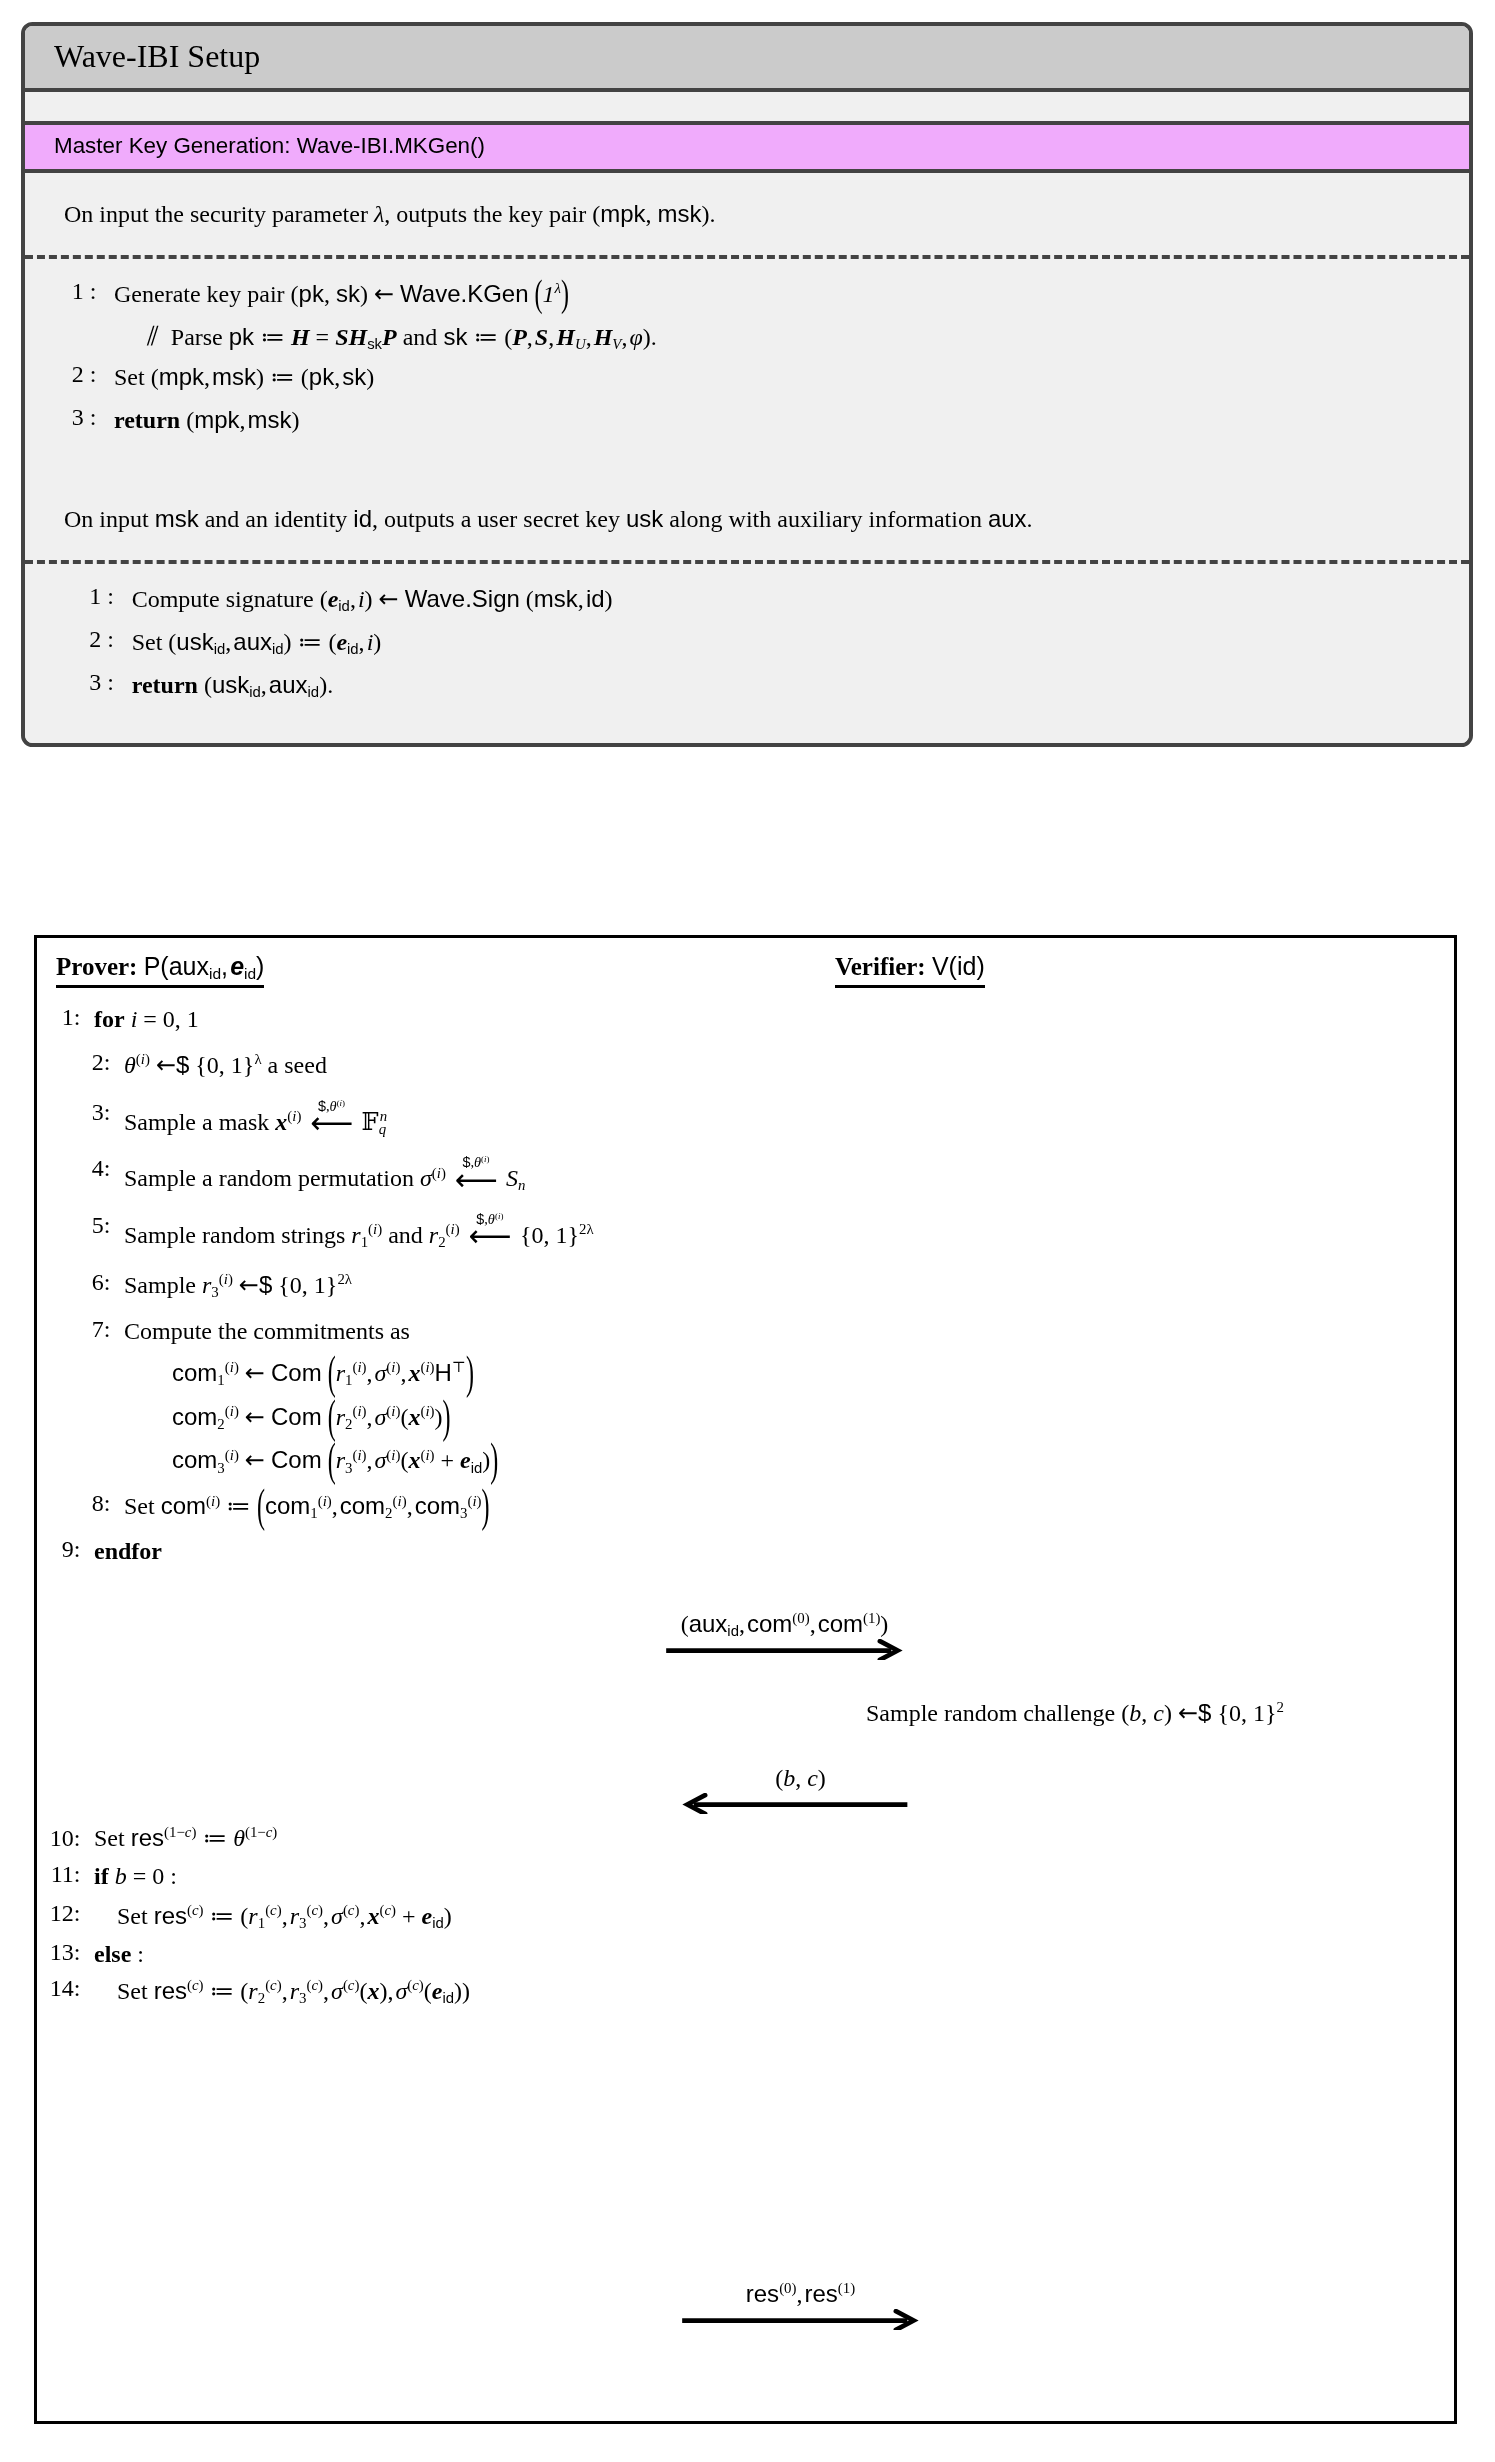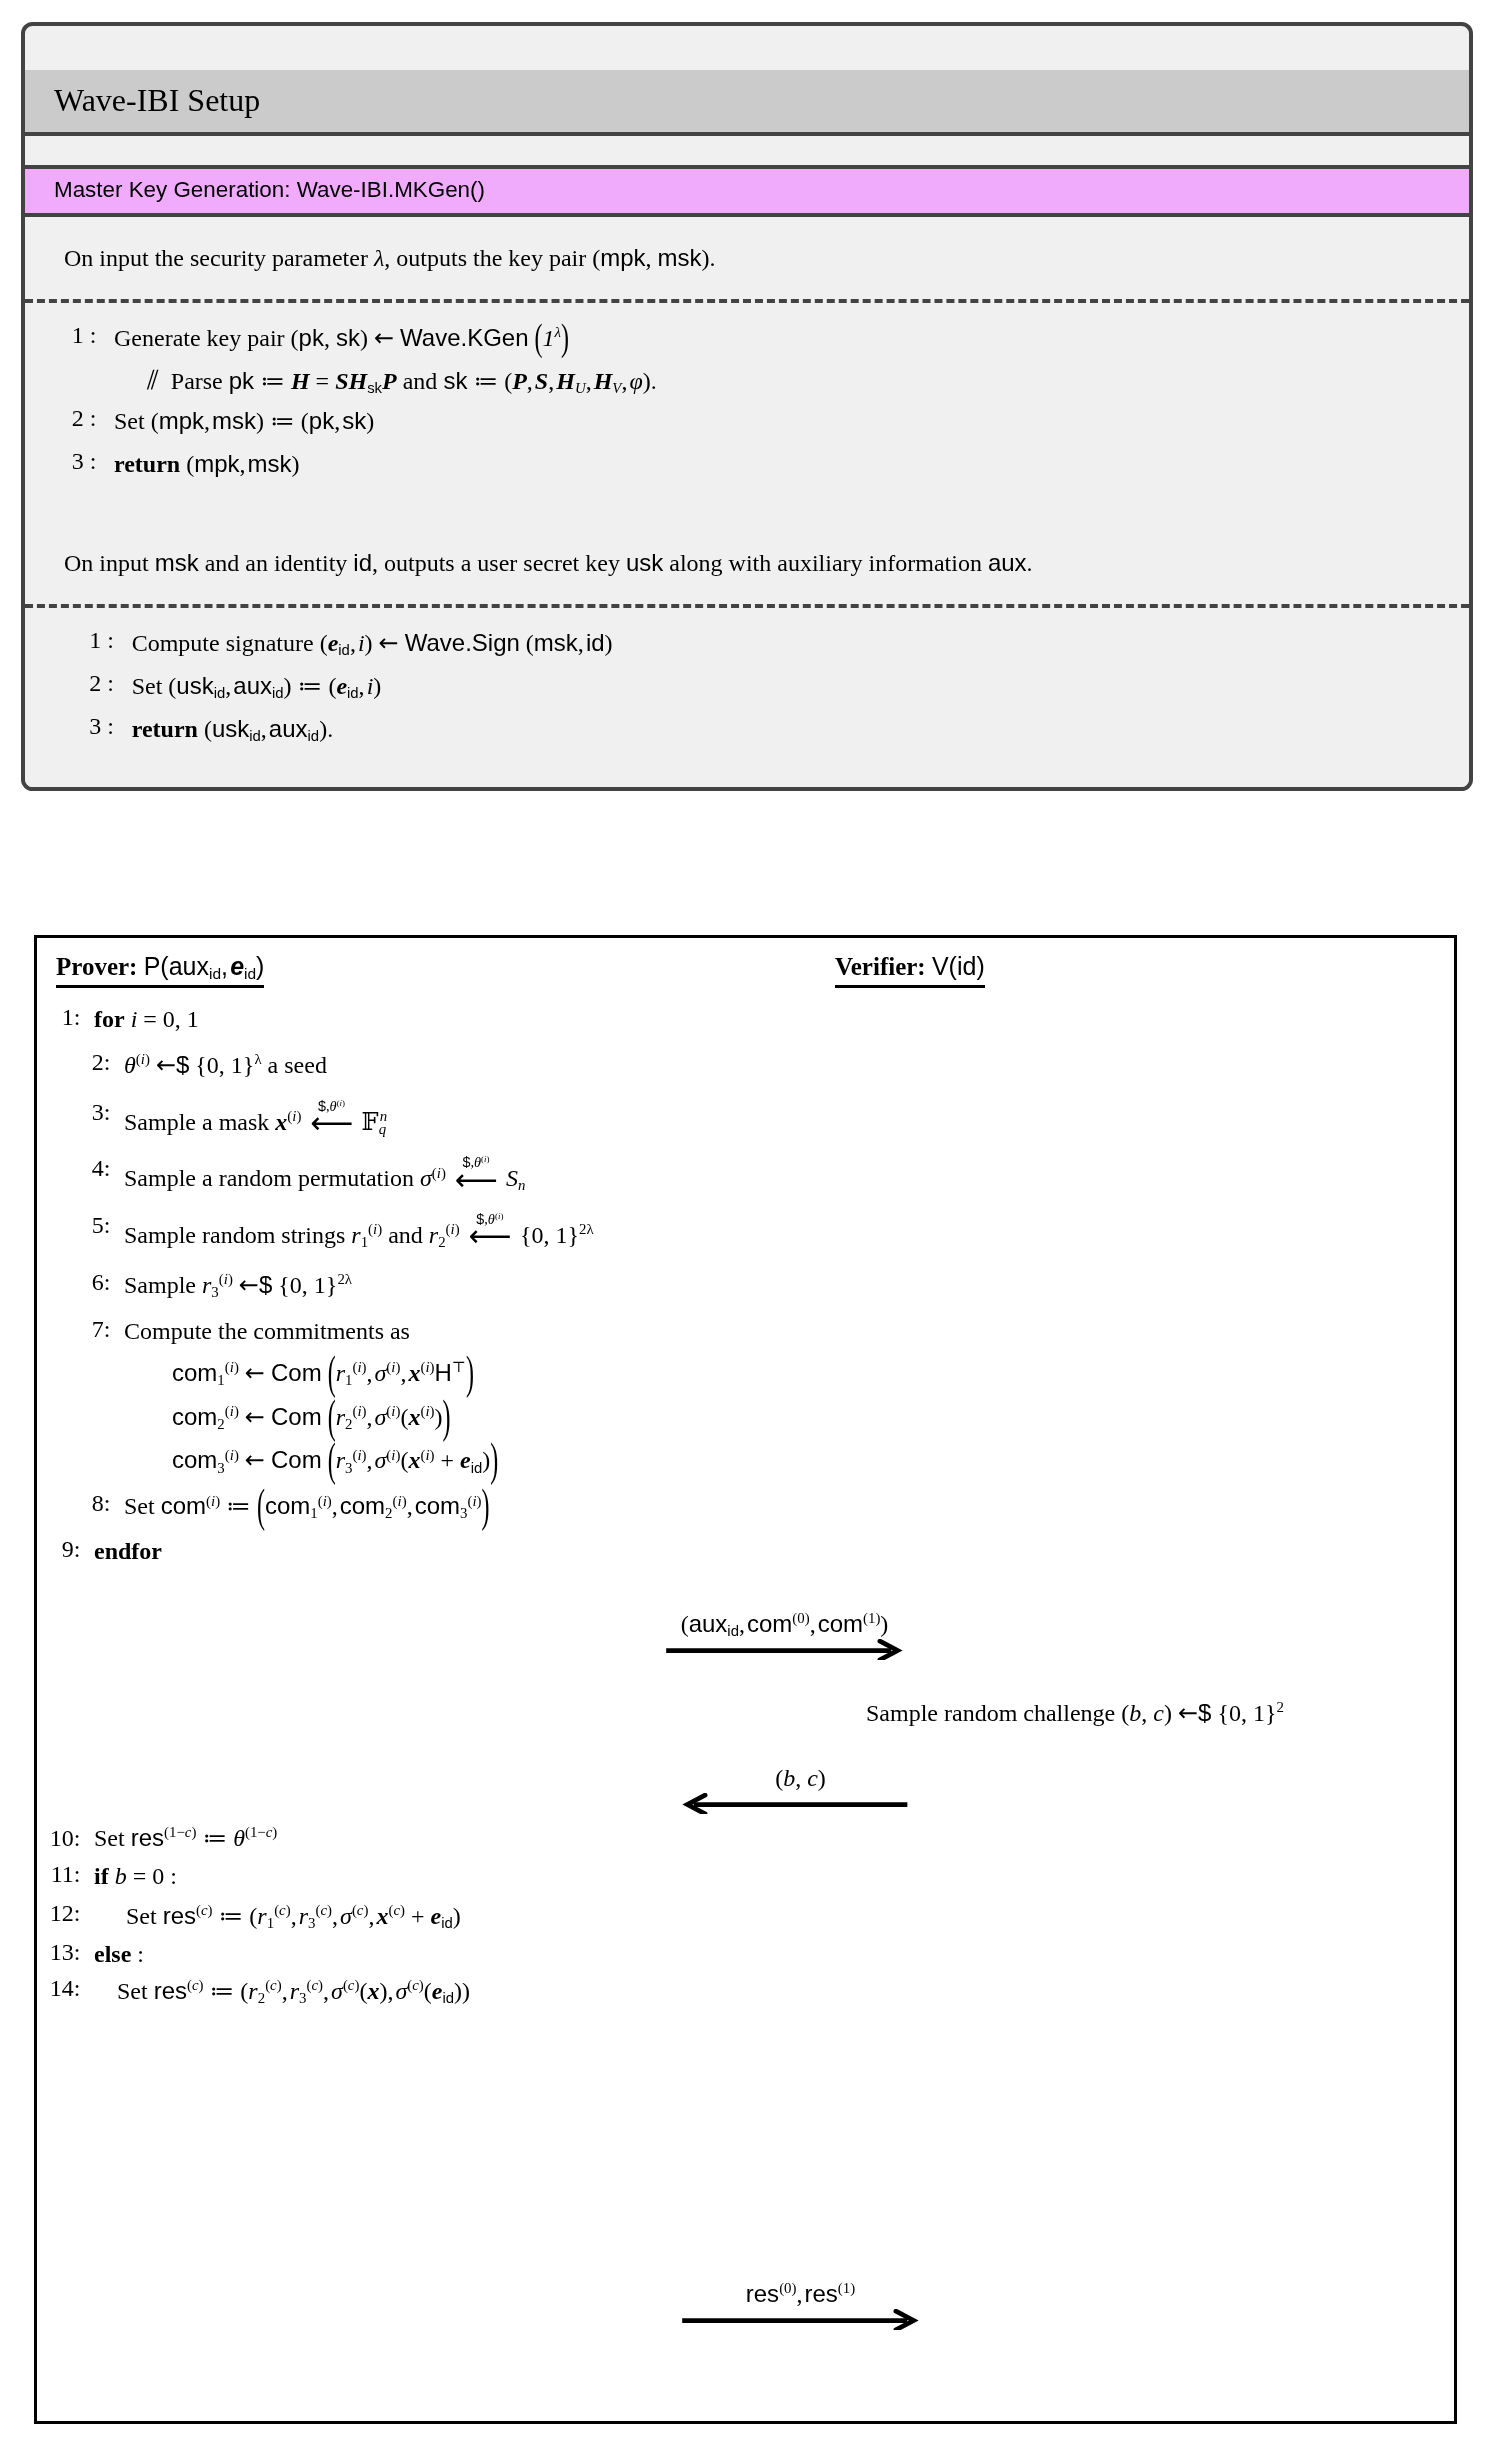--- a/index.html
+++ b/index.html
@@ -28,21 +28,20 @@
   
   #setup-box{
     position:absolute;left:21px;top:22px;width:1452px;
     border:4.7px solid #434343;border-radius:11.5px;overflow:hidden;
     box-sizing:border-box;background:#f0f0f0;
   }
   .setup-title{
     background:#cbcbcb;padding:13.6px 0 14.6px 29px;
     font-size:32px;line-height:1.05;
     border-bottom:4.7px solid #434343;
-    margin-top:44px;
   }
   .setup-gap{height:29px;background:#f0f0f0;border-bottom:4.7px solid #434343;}
   .sec-head{
     background:#f0abfc;padding:9.4px 0 10.4px 29px;
     font-family:"Liberation Sans","DejaVu Sans",sans-serif;
     font-size:22.4px;line-height:1.1;
     border-bottom:4.7px solid #434343;
   }
   .sec-body{background:#f0f0f0;padding:22px 39px 13.6px 39px;}
   .sec-desc{font-size:24px;line-height:1.62;text-align:justify;}
@@ -323,21 +322,21 @@
       <div class="pbody">
         Set <span class="sf">res</span><sup>(1−<span class="mi">c</span>)</sup> ≔ <span class="mi">θ</span><sup>(1−<span class="mi">c</span>)</sup>
       </div>
     </div>
 
     <div class="pline" style="margin-bottom:7.3px;">
       <div class="pnum">11:</div>
       <div class="pbody"><b>if</b> <span class="mi">b</span> = 0 :</div>
     </div>
 
-    <div class="pline" style="margin-bottom:7.3px;gap:9px;">
+    <div class="pline" style="margin-bottom:7.3px;">
       <div class="pnum">12:</div>
       <div class="pbody" style="padding-left:23px;">
         Set <span class="sf">res</span><sup>(<span class="mi">c</span>)</sup> ≔
         (<span class="mi">r</span><sub>1</sub><sup>(<span class="mi">c</span>)</sup>, <span class="mi">r</span><sub>3</sub><sup>(<span class="mi">c</span>)</sup>, <span class="mi">σ</span><sup>(<span class="mi">c</span>)</sup>, <span class="bi">x</span><sup>(<span class="mi">c</span>)</sup> + <span class="bi">e</span><span class="sub2 sf">id</span>)
       </div>
     </div>
 
     <div class="pline" style="margin-bottom:4px;">
       <div class="pnum">13:</div>
       <div class="pbody"><b>else</b> :</div>

